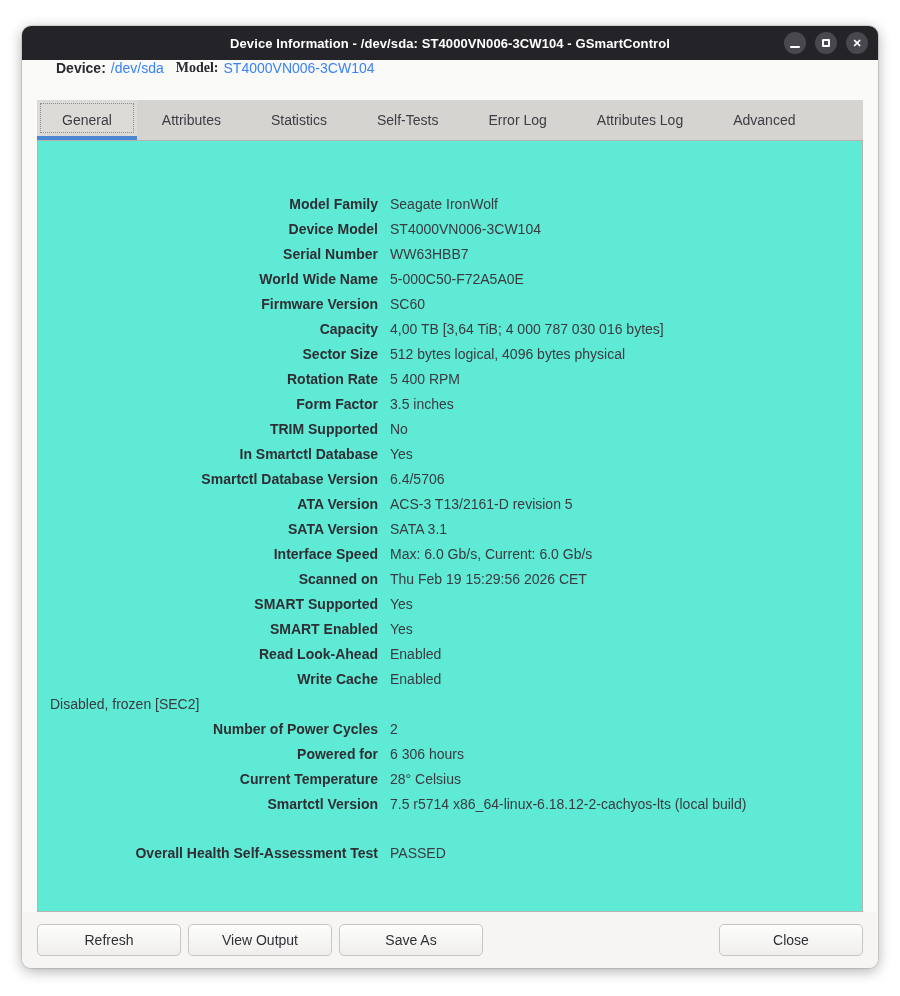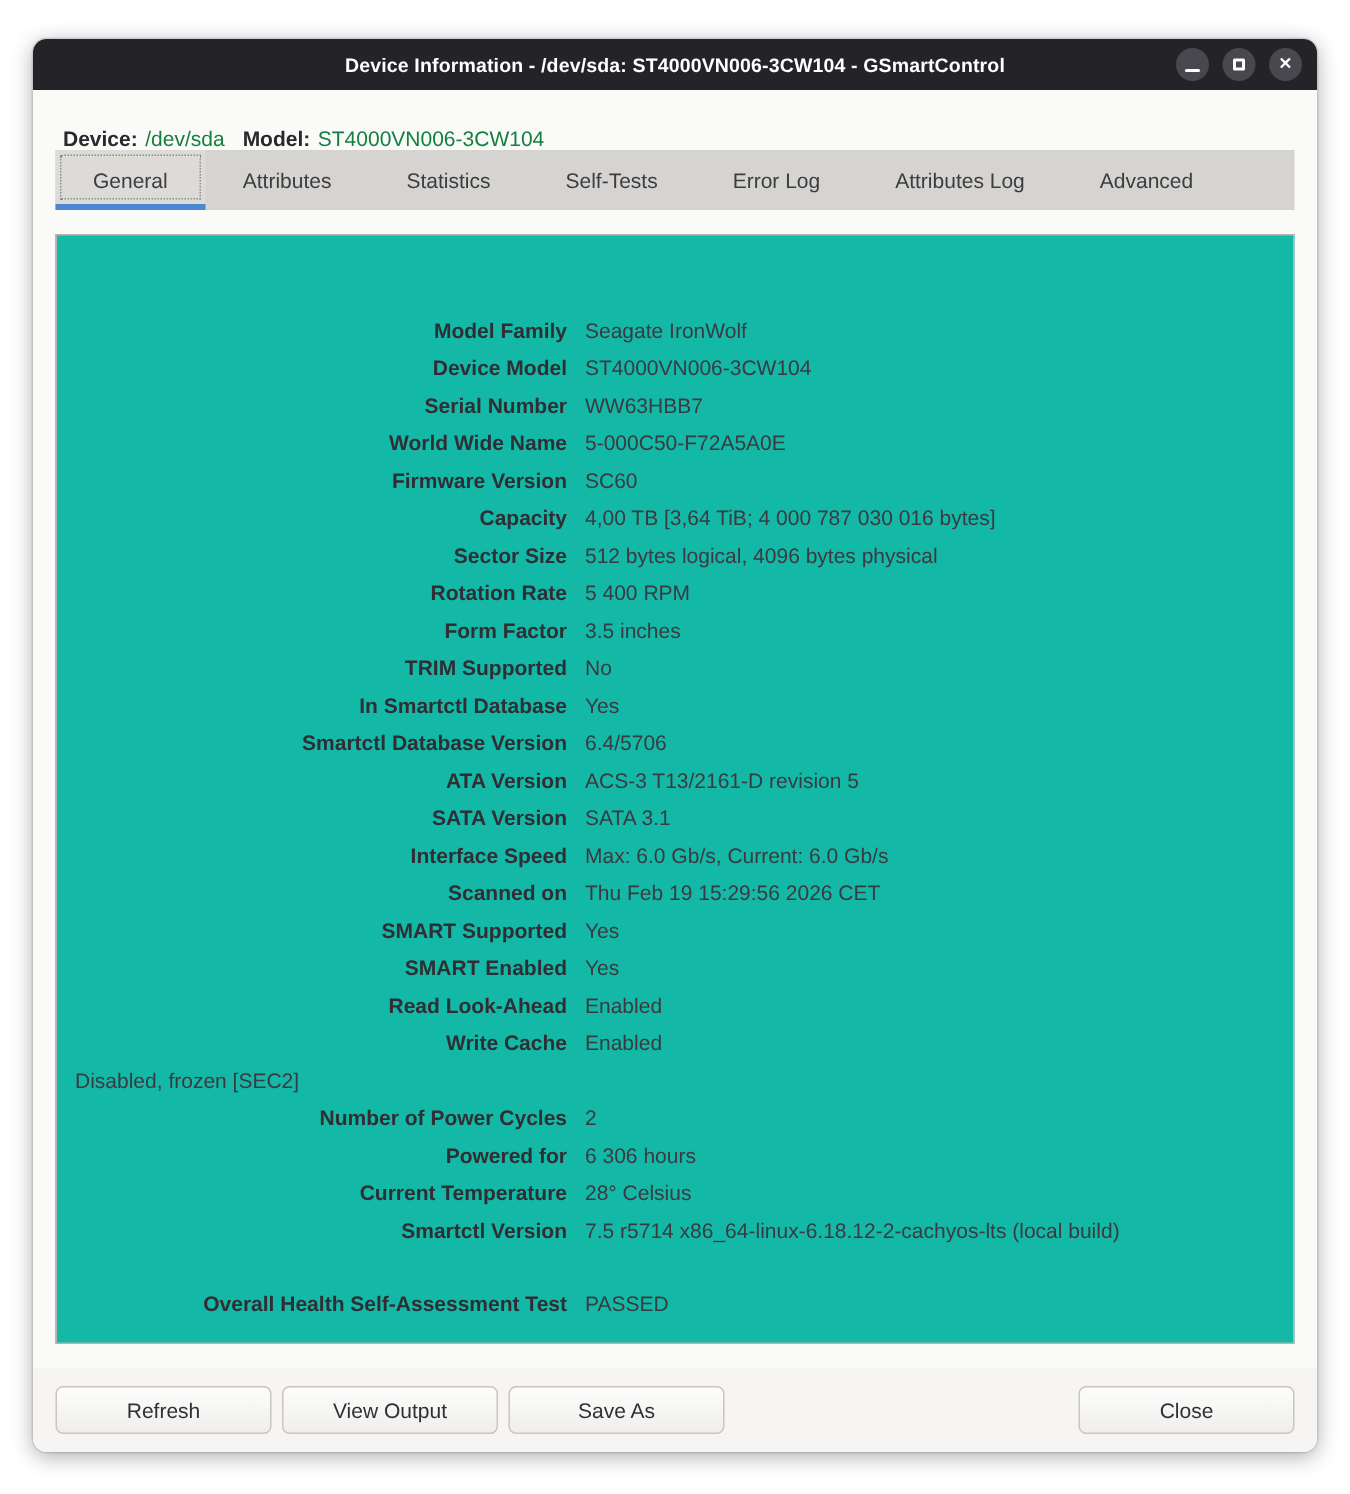--- a/index.html
+++ b/index.html
@@ -46,29 +46,29 @@
     background: var(--control_circle, #49484e);
     display: flex; align-items: center; justify-content: center;
     cursor: pointer;
   }
   .glyph-min { display: block; width: 10px; height: 2px; background: #fff; margin-top: 7px; border-radius: 1px; }
   .glyph-max { display: block; width: 8px; height: 8px; border: 2px solid #fff; border-radius: 1px; }
   .glyph-x { color: #fff; font-size: 11px; font-weight: bold; line-height: 1; }
   
   .headerbar {
     flex: 0 0 40px;
-    display: flex; align-items: flex-end;
-    padding: 0 20px;
+    display: flex; align-items: flex-start;
+    padding: 0 34px;
     font-size: 14px;
     color: #2b2a30;
     background: var(--chrome_bg, #fafaf9);
   }
   .hb-label { font-weight: bold; color: #29282e; }
-  .hb-value { margin-left: 5px; color: #15803d; }
-  .hb-label + .hb-label, .hb-value + .hb-label { margin-left: 12px; }
+  .hb-value { margin-left: 5px; color: #3b82f6; }
+  .hb-label + .hb-label, .hb-value + .hb-label { margin-left: 12px; font-family: Liberation Serif, serif; }
   
   .tabs-wrap { padding: 0 15px; background: var(--chrome_bg, #fafaf9); }
   .tabs {
     display: flex;
     background: var(--tabbar_bg, #d6d4d1);
     height: 40px;
   }
   .tab {
     padding: 0 25px;
     display: flex; align-items: center; justify-content: center;
@@ -86,22 +86,22 @@
     background: var(--accent, #4a86d2);
   }
   .tab.active::before {
     content: "";
     position: absolute; left: 3px; right: 3px; top: 3px; bottom: 7px;
     border: 1px dotted #8d8c89;
   }
   
   .frame {
     flex: 1 1 auto;
-    margin: 16px 15px;
-    background: #14b8a6;
+    margin: 0 15px;
+    background: #5eead4;
     border: 1px solid var(--frame_border, #b6b4b0);
     overflow: hidden;
   }
   .rows { padding-top: 50px; }
   .row {
     display: flex;
     height: 25px;
     align-items: center;
     font-size: 14px;
   }

